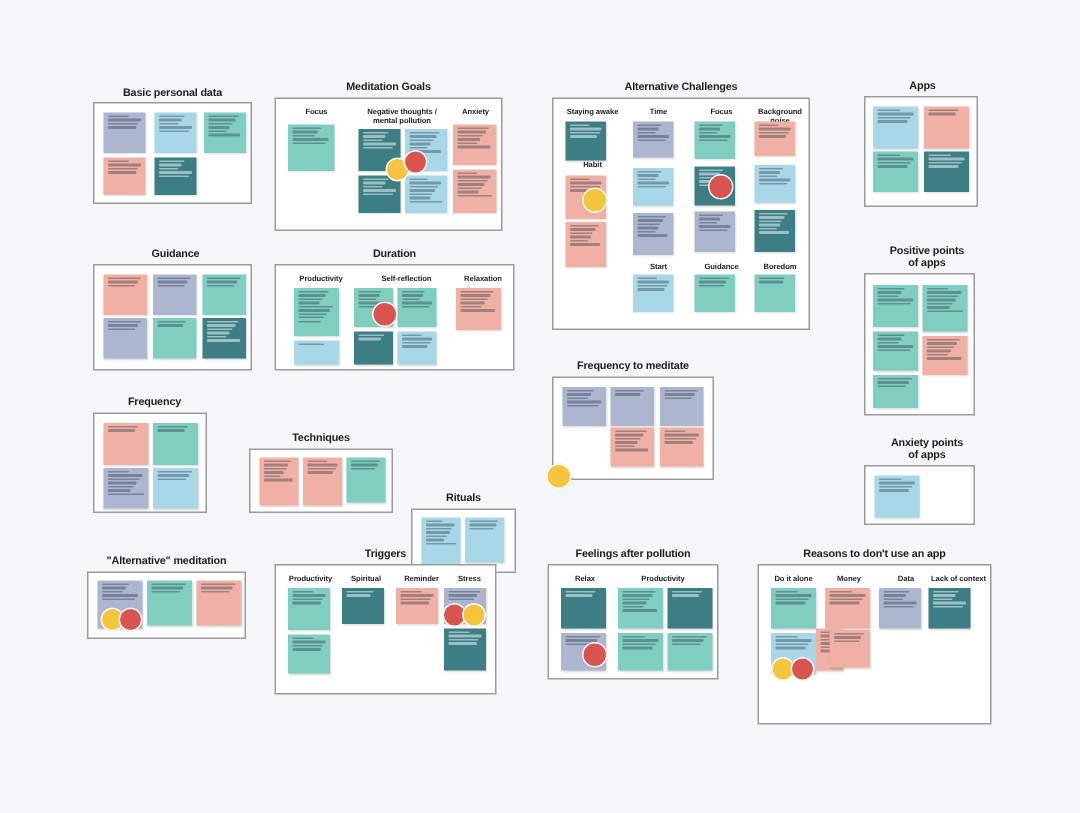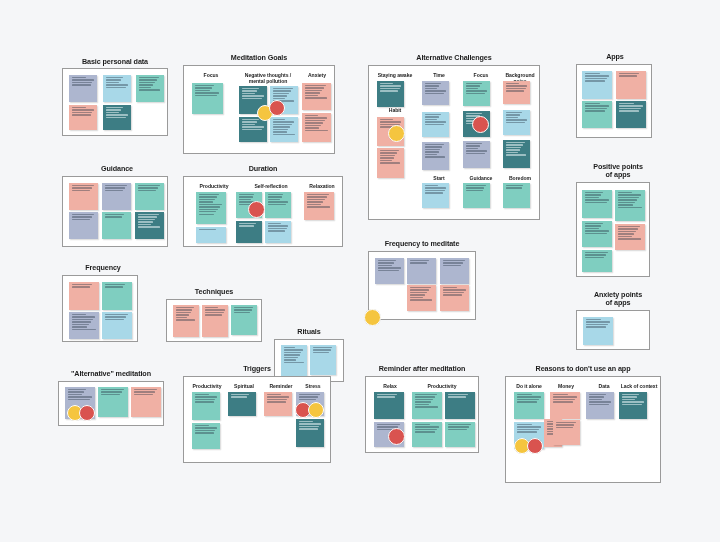--- a/index.html
+++ b/index.html
@@ -626,21 +626,21 @@
           <span class="ln" style="width: 62%;"></span>
           <span class="ln" style="width: 99%;"></span>
           <span class="ln" style="width: 91%;"></span>
           <span class="ln" style="width: 83%;"></span>
         </div>
         <div class="dot" style="left: 111px; top: 25px; width: 14px; height: 14px; background: rgb(217, 83, 79);"></div>
         <div class="dot" style="left: 124px; top: 25px; width: 14px; height: 14px; background: rgb(245, 197, 63);"></div>
       </div>
     </div>
     <div class="board" style="left: 365px; top: 365px; width: 114px; height: 88px;">
-      <div class="board-title">Reminder after meditation</div>
+      <div class="board-title">Feelings after pollution</div>
       <div class="frame" style="position: absolute; left: 0px; top: 11px; width: 114px; height: 77px; border-color: rgb(154, 154, 154);">
         <div class="col-head" style="left: 6px; top: 6px; width: 36px;">Relax</div>
         <div class="col-head" style="left: 44px; top: 6px; width: 64px;">Productivity</div>
         <div class="note dark" style="left: 8px; top: 15px; width: 30px; height: 27px; background: rgb(61, 125, 132); box-shadow: rgba(0, 0, 0, 0.16) 0.6px 0.8px 1.2px;">
           <span class="ln" style="width: 81%;"></span>
           <span class="ln" style="width: 73%;"></span>
         </div>
         <div class="note" style="left: 8px; top: 45px; width: 30px; height: 25px; background: rgb(173, 182, 207); box-shadow: rgba(0, 0, 0, 0.16) 0.6px 0.8px 1.2px;">
           <span class="ln" style="width: 94%;"></span>
           <span class="ln" style="width: 86%;"></span>

